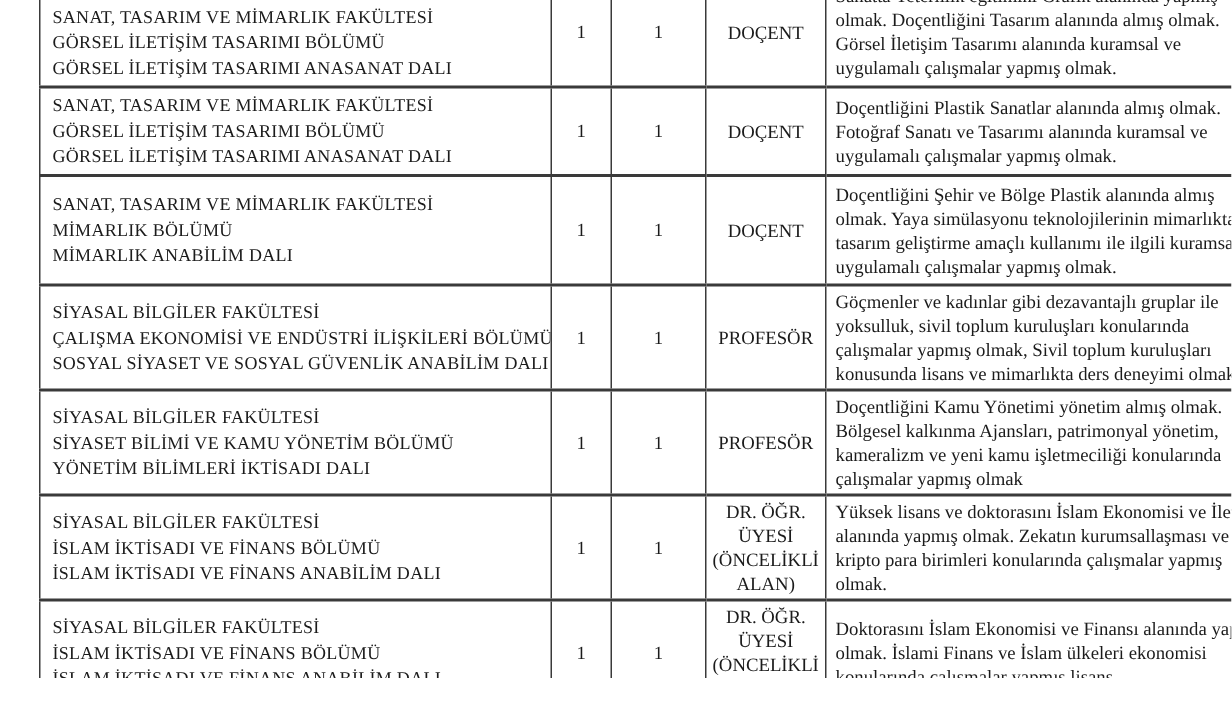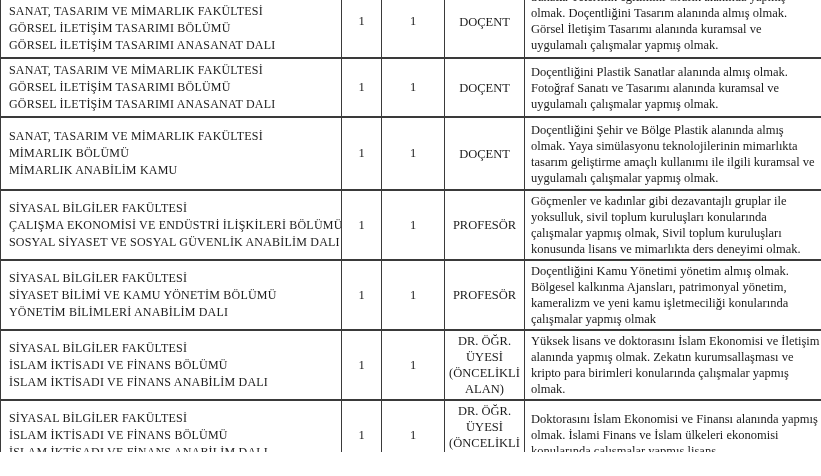--- a/index.html
+++ b/index.html
@@ -6,20 +6,21 @@
   html, body { background: #ffffff; }
 
   .viewport {
     position: relative;
     width: 821px;
     height: 452px;
     overflow: hidden;
     background: #ffffff;
     font-family: "Liberation Serif", serif;
     color: #1b1b1b;
+    padding-left: 26px;
   }
 
   table.positions {
     border-collapse: collapse;
     table-layout: fixed;
     width: 830px;            
     margin-top: -13px;       
   }
 
   td {
@@ -108,21 +109,21 @@
     <td class="quota">1</td>
     <td class="title">
             <div>DOÇENT</div>
           </td>
     <td class="req"><span>Doçentliğini Plastik Sanatlar alanında almış olmak. Fotoğraf Sanatı ve Tasarımı alanında kuramsal ve uygulamalı çalışmalar yapmış olmak.</span></td>
   </tr>
         <tr style="height: 73px;">
     <td class="unit">
             <div>SANAT, TASARIM VE MİMARLIK FAKÜLTESİ</div>
             <div>MİMARLIK BÖLÜMÜ</div>
-            <div>MİMARLIK ANABİLİM KAMU</div>
+            <div>MİMARLIK ANABİLİM DALI</div>
           </td>
     <td class="quota">1</td>
     <td class="quota">1</td>
     <td class="title">
             <div>DOÇENT</div>
           </td>
     <td class="req"><span>Doçentliğini Şehir ve Bölge Plastik alanında almış olmak. Yaya simülasyonu teknolojilerinin mimarlıkta tasarım geliştirme amaçlı kullanımı ile ilgili kuramsal ve uygulamalı çalışmalar yapmış olmak.</span></td>
   </tr>
         <tr style="height: 67px;">
     <td class="unit">
@@ -134,21 +135,21 @@
     <td class="quota">1</td>
     <td class="title">
             <div>PROFESÖR</div>
           </td>
     <td class="req"><span>Göçmenler ve kadınlar gibi dezavantajlı gruplar ile yoksulluk, sivil toplum kuruluşları konularında çalışmalar yapmış olmak, Sivil toplum kuruluşları konusunda lisans ve mimarlıkta ders deneyimi olmak.</span></td>
   </tr>
         <tr style="height: 56px;">
     <td class="unit">
             <div>SİYASAL BİLGİLER FAKÜLTESİ</div>
             <div>SİYASET BİLİMİ VE KAMU YÖNETİM BÖLÜMÜ</div>
-            <div>YÖNETİM BİLİMLERİ ANABİLİM DALI</div>
+            <div>YÖNETİM BİLİMLERİ İKTİSADI DALI</div>
           </td>
     <td class="quota">1</td>
     <td class="quota">1</td>
     <td class="title">
             <div>PROFESÖR</div>
           </td>
     <td class="req"><span>Doçentliğini Kamu Yönetimi yönetim almış olmak. Bölgesel kalkınma Ajansları, patrimonyal yönetim, kameralizm ve yeni kamu işletmeciliği konularında çalışmalar yapmış olmak</span></td>
   </tr>
         <tr style="height: 65px;">
     <td class="unit">

